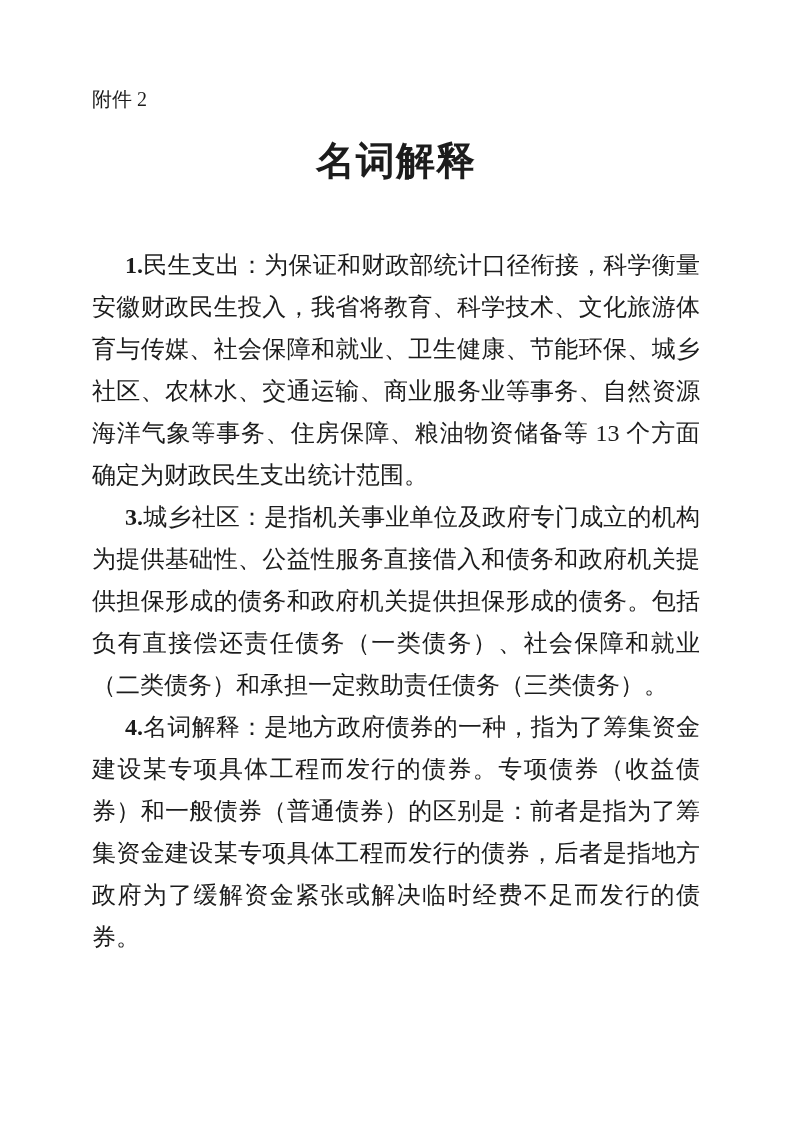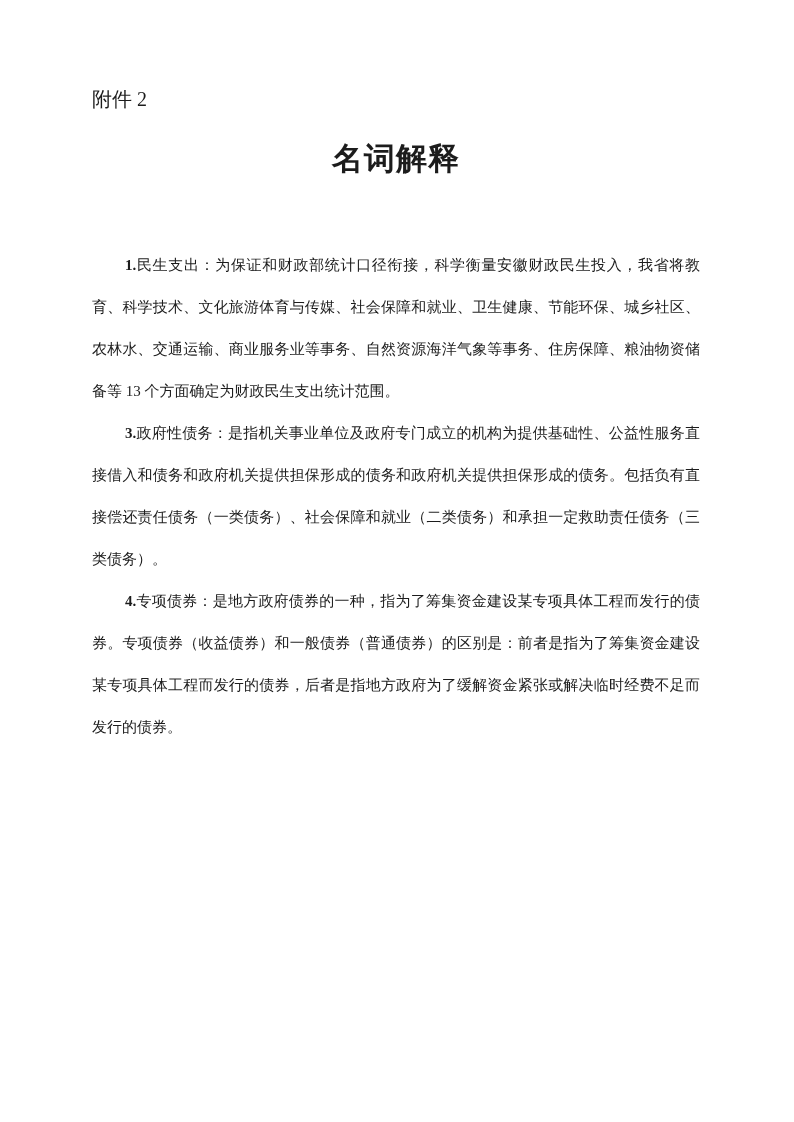--- a/index.html
+++ b/index.html
@@ -15,32 +15,31 @@
     color: #1c1c1c;
     padding: 86px 94px 18px 92px;
   }
   .attachment {
     font-size: 20px;
     line-height: 26px;
     text-align: left;
   }
   .doc-title {
     margin-top: 30px;
-    font-size: 31px;
+    font-size: 39px;
     font-weight: bold;
     line-height: 38px;
     text-align: center;
     letter-spacing: 1px;
-    font-family: Liberation Mono, monospace;
   }
   .doc-body {
     margin-top: 64px;
   }
   .term-para {
-    font-size: 15px;
+    font-size: 24px;
     line-height: 42px;
     text-align: justify;
     text-indent: 33px;
     word-break: break-all;
   }
   .term-num {
     font-weight: bold;
     font-family: "Liberation Serif", "DejaVu Serif", serif;
   }
   .term-name {
@@ -54,19 +53,19 @@
 
   <div class="attachment">附件 2</div>
 
   <h1 class="doc-title">名词解释</h1>
 
   <section class="doc-body">
 
     <p class="term-para"><span class="term-num">1.</span><span class="term-name">民生支出：</span><span class="term-def">为保证和财政部统计口径衔接，科学衡量安徽财政民生投入，我省将教育、科学技术、文化旅游体育与传媒、社会保障和就业、卫生健康、节能环保、城乡社区、农林水、交通运输、商业服务业等事务、自然资源海洋气象等事务、住房保障、粮油物资储备等 13 个方面确定为财政民生支出统计范围。</span></p>
 
 
-    <p class="term-para"><span class="term-num">3.</span><span class="term-name">政府性债务：</span><span class="term-def">是指机关事业单位及政府专门成立的机构为提供基础性、公益性服务直接借入和债务和政府机关提供担保形成的债务和政府机关提供担保形成的债务。包括负有直接偿还责任债务（一类债务）、社会保障和就业（二类债务）和承担一定救助责任债务（三类债务）。</span></p>
+    <p class="term-para"><span class="term-num">3.</span><span class="term-name">城乡社区：</span><span class="term-def">是指机关事业单位及政府专门成立的机构为提供基础性、公益性服务直接借入和债务和政府机关提供担保形成的债务和政府机关提供担保形成的债务。包括负有直接偿还责任债务（一类债务）、社会保障和就业（二类债务）和承担一定救助责任债务（三类债务）。</span></p>
 
-    <p class="term-para"><span class="term-num">4.</span><span class="term-name">专项债券：</span><span class="term-def">是地方政府债券的一种，指为了筹集资金建设某专项具体工程而发行的债券。专项债券（收益债券）和一般债券（普通债券）的区别是：前者是指为了筹集资金建设某专项具体工程而发行的债券，后者是指地方政府为了缓解资金紧张或解决临时经费不足而发行的债券。</span></p>
+    <p class="term-para"><span class="term-num">4.</span><span class="term-name">名词解释：</span><span class="term-def">是地方政府债券的一种，指为了筹集资金建设某专项具体工程而发行的债券。专项债券（收益债券）和一般债券（普通债券）的区别是：前者是指为了筹集资金建设某专项具体工程而发行的债券，后者是指地方政府为了缓解资金紧张或解决临时经费不足而发行的债券。</span></p>
 
   </section>
 
 </div>
 
 </body></html>

